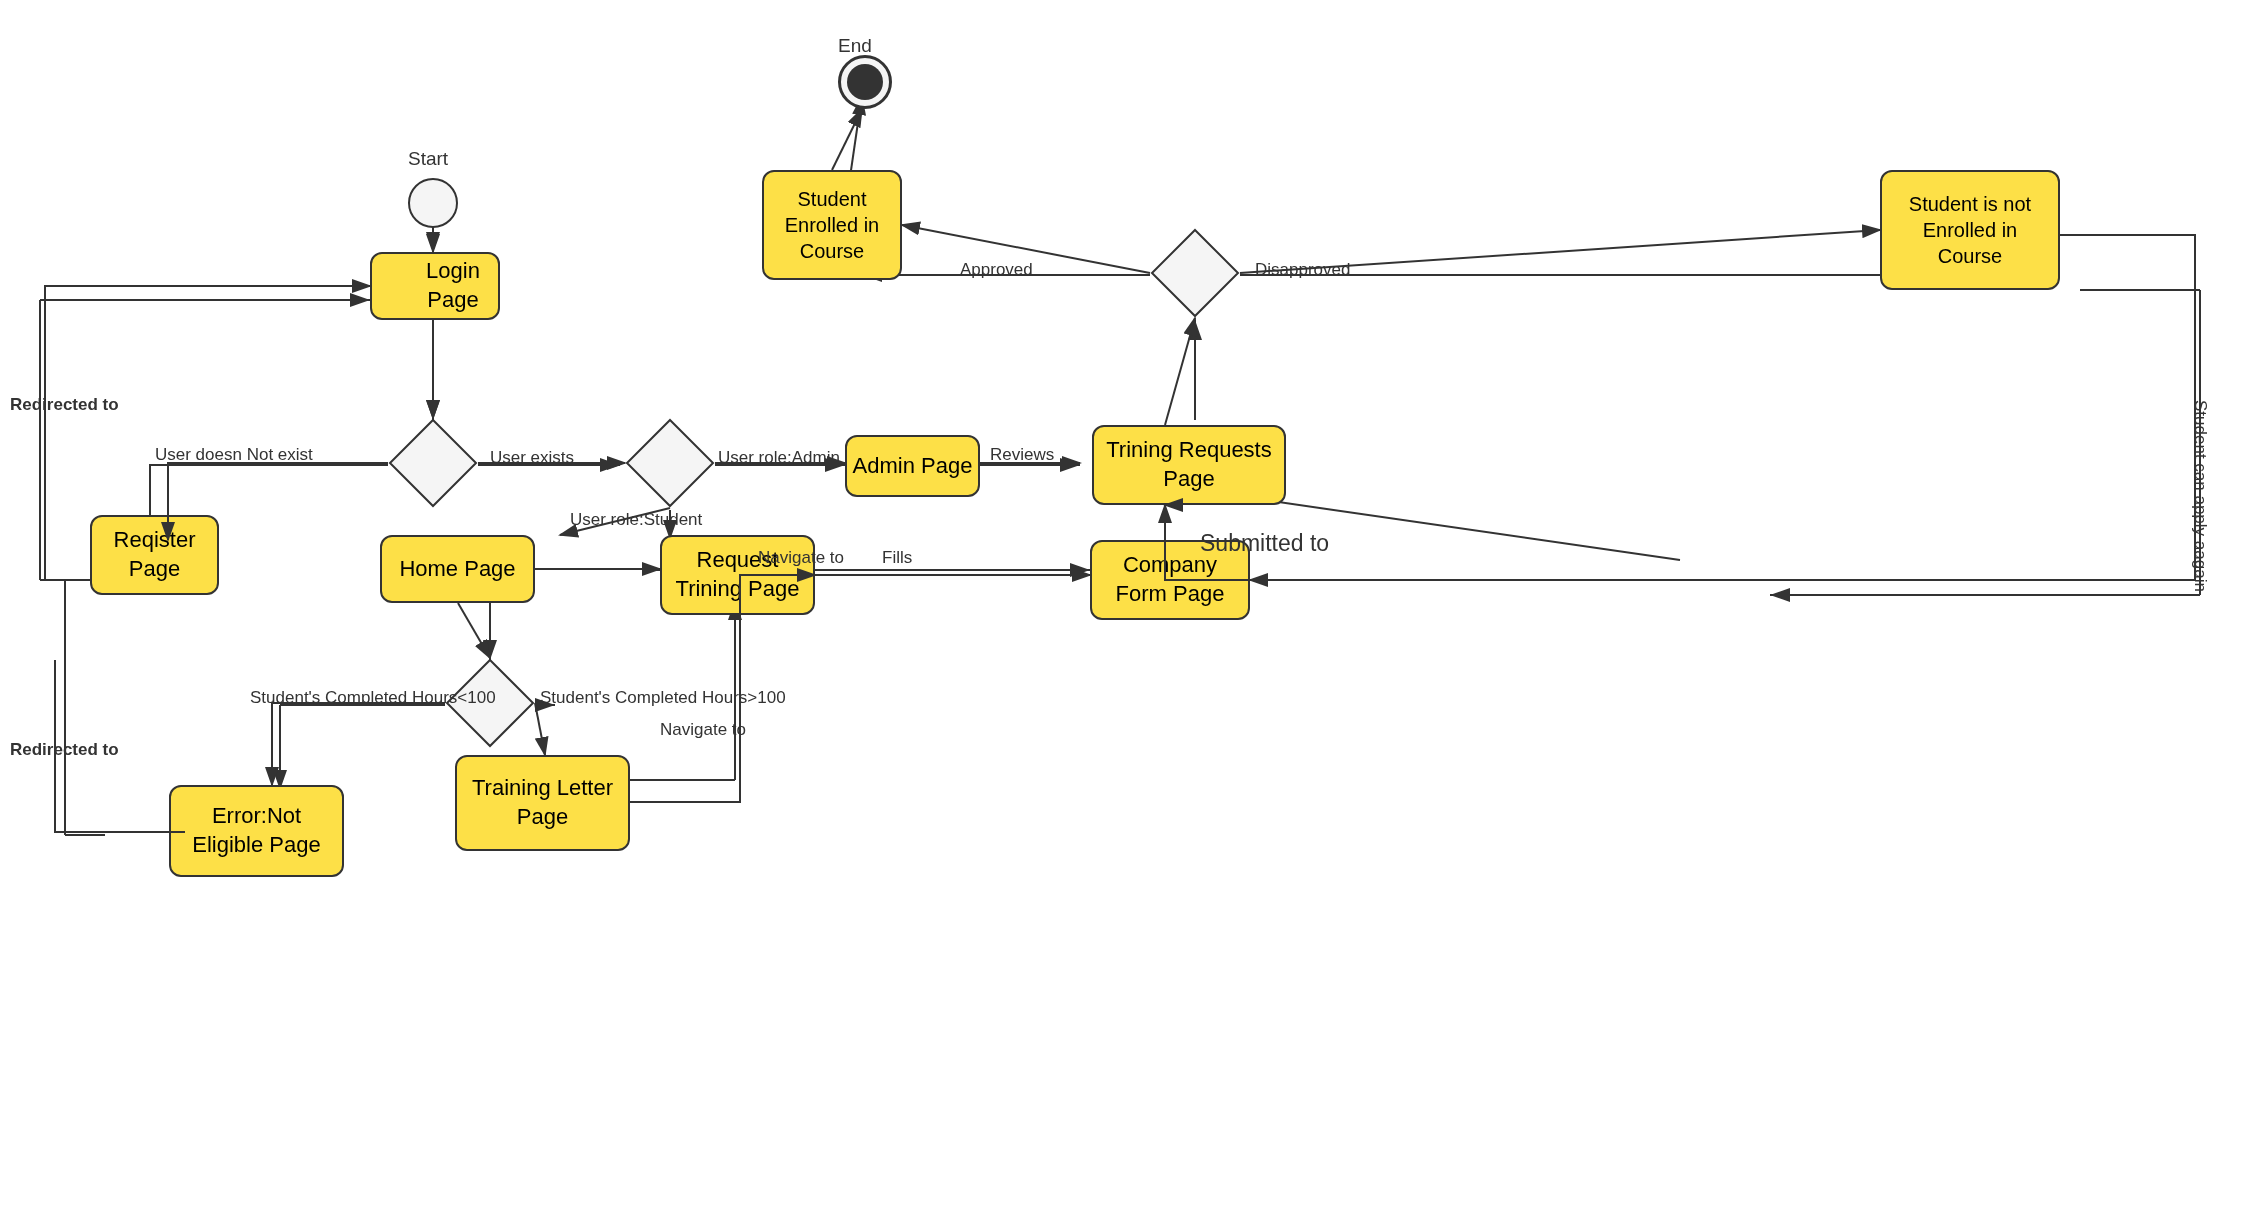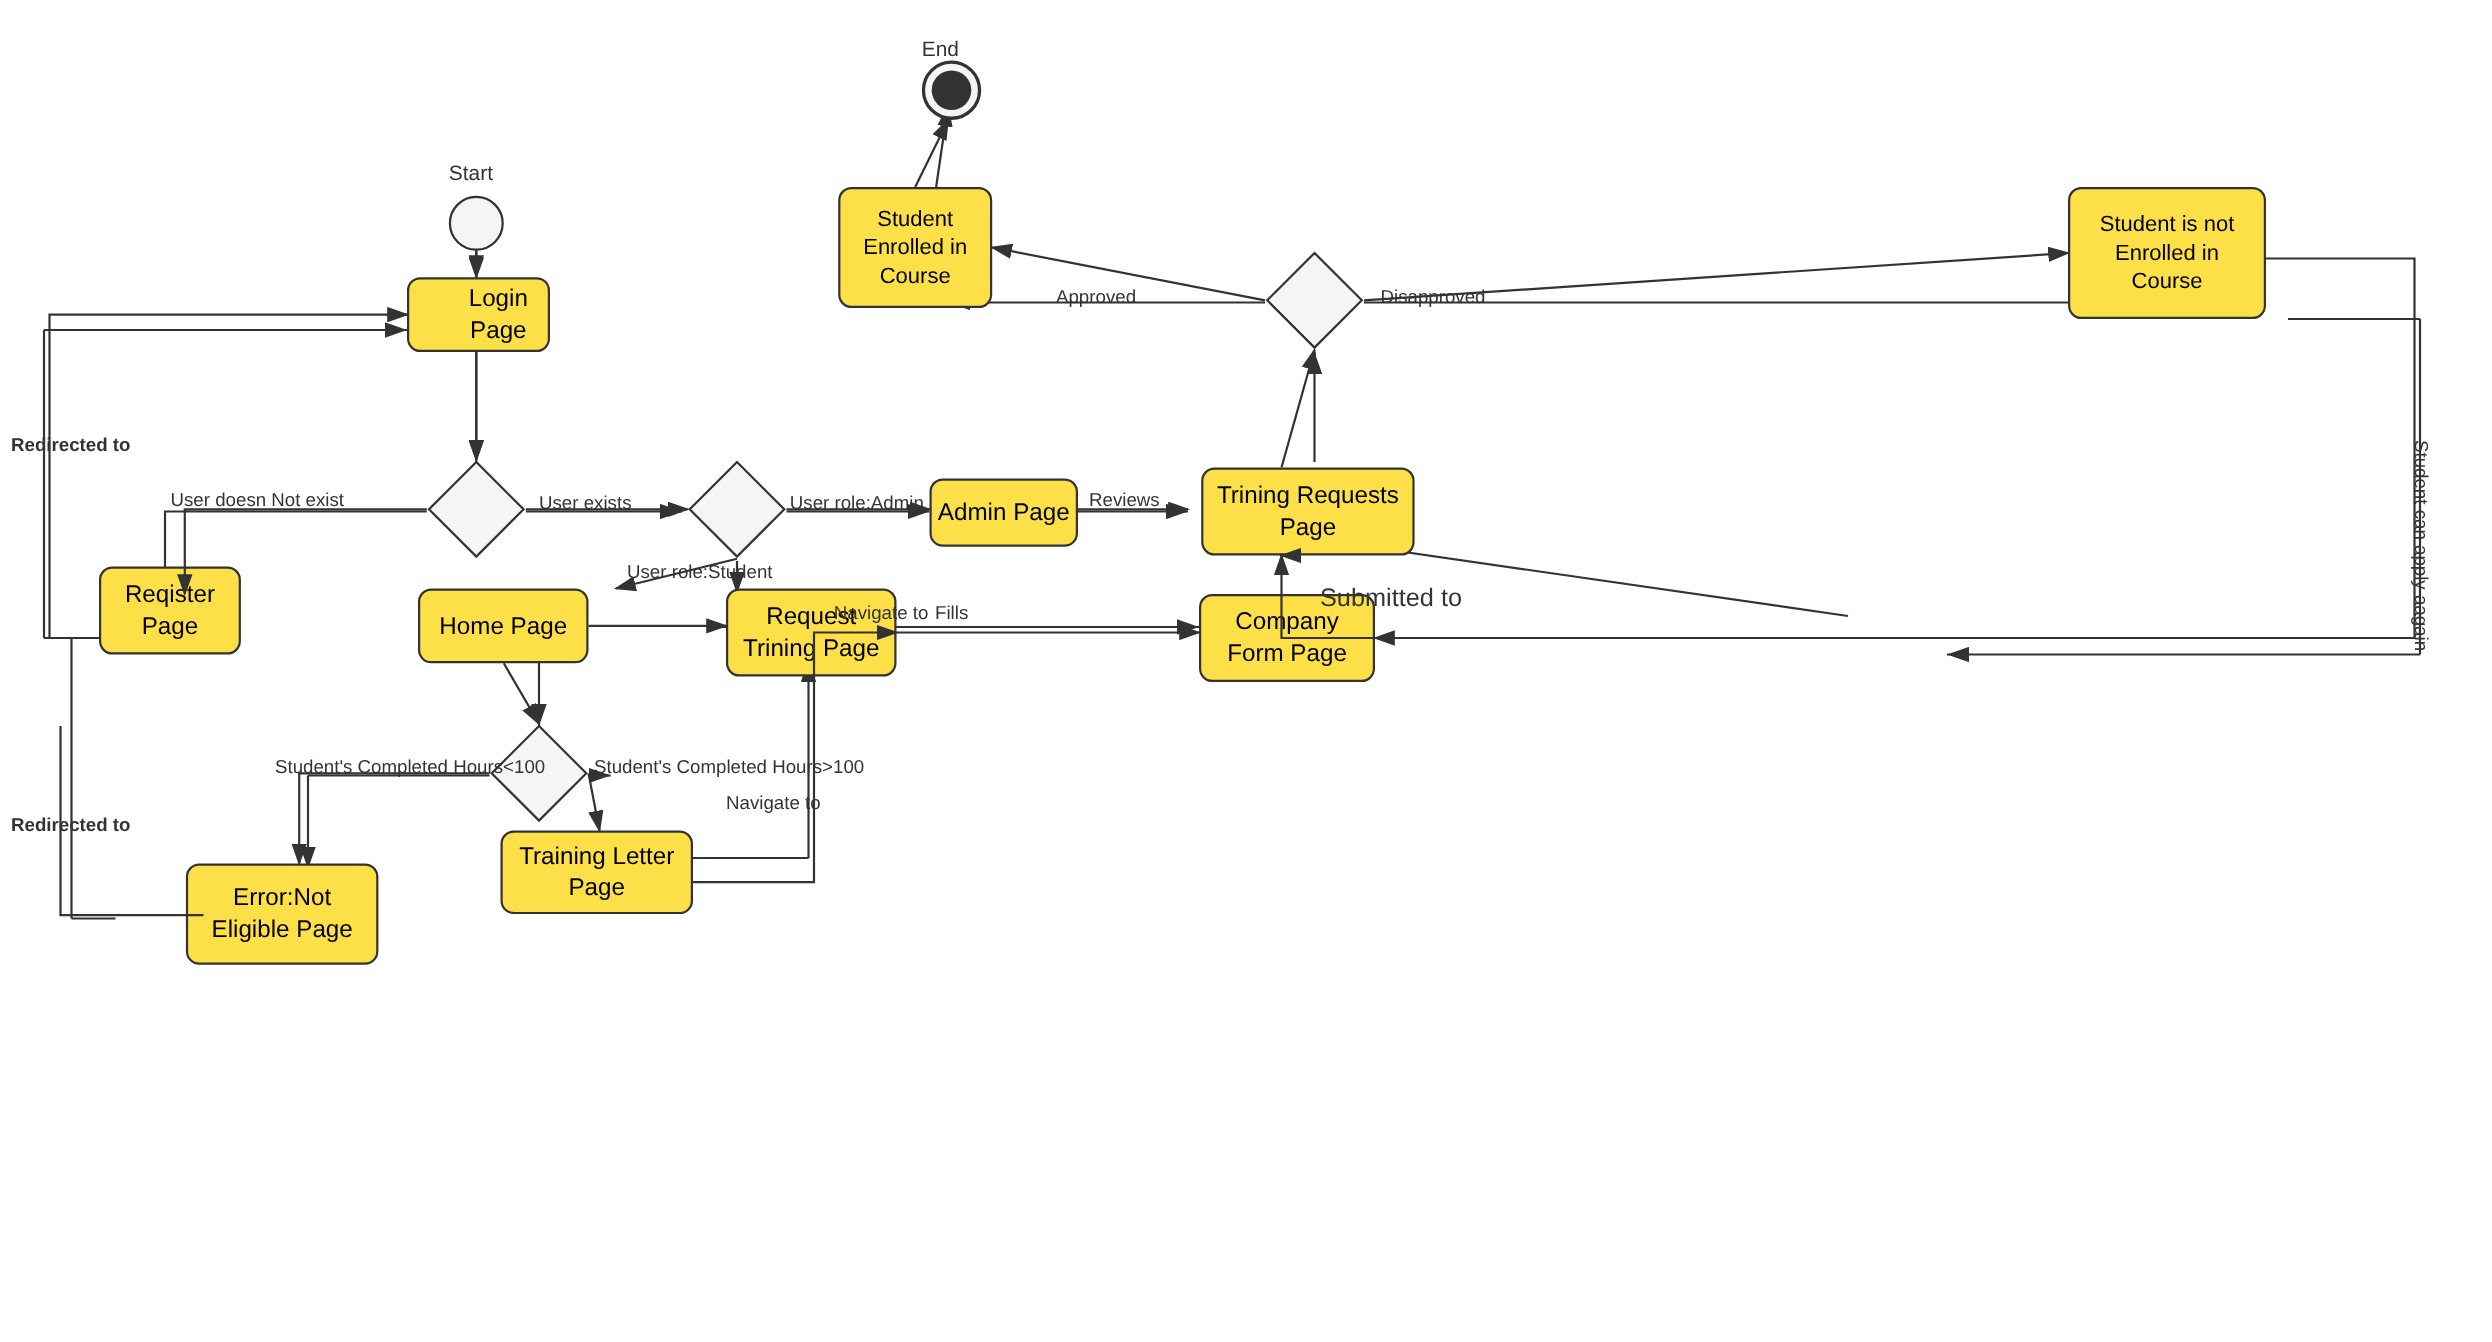--- a/index.html
+++ b/index.html
@@ -180,36 +180,36 @@
 Enrolled in
 Course</div>
 
   <svg style="position:absolute; left:445px; top:658px; width:90px; height:90px;">
     <polygon points="45,2 88,45 45,88 2,45" fill="#f5f5f5" stroke="#333" stroke-width="2"></polygon>
   </svg>
 
   <div class="node" style="left:169px; top:785px; width:175px; height:92px; white-space:pre-wrap;">Error:Not
 Eligible Page</div>
 
-  <div class="node" style="left:455px; top:755px; width:175px; height:76px; white-space:pre-wrap;">Training Letter
+  <div class="node" style="left:455px; top:755px; width:175px; height:96px; white-space:pre-wrap;">Training Letter
 Page</div>
 
   <div class="label-normal" style="left:155px; top:445px; font-size:17px;">User doesn Not exist</div>
 
   <div class="label-normal" style="left:490px; top:448px; font-size:17px;">User exists</div>
 
   <div class="label-normal" style="left:718px; top:448px; font-size:17px;">User role:Admin</div>
 
   <div class="label-normal" style="left:570px; top:510px; font-size:17px;">User role:Student</div>
 
   <div class="label-normal" style="left:990px; top:445px; font-size:17px;">Reviews</div>
 
   <div class="label-normal" style="left:758px; top:548px; font-size:17px;">Navigate to</div>
 
-  <div class="label-normal" style="left:850px; top:548px; font-size:17px;">Fills</div>
+  <div class="label-normal" style="left:882px; top:548px; font-size:17px;">Fills</div>
 
   <div class="label-normal" style="left:1200px; top:530px; font-size:23px;">Submitted to</div>
 
   <div class="label-normal" style="left:960px; top:260px; font-size:17px;">Approved</div>
 
   <div class="label-normal" style="left:1255px; top:260px; font-size:17px;">Disapproved</div>
 
   <div class="label-normal" style="left:2210px; top:400px; font-size:17px; transform: rotate(90deg); transform-origin: left top; white-space:nowrap;">Student can apply aagain</div>
 
   <div class="label-normal" style="left:250px; top:688px; font-size:17px;">Student's Completed Hours&lt;100</div>

